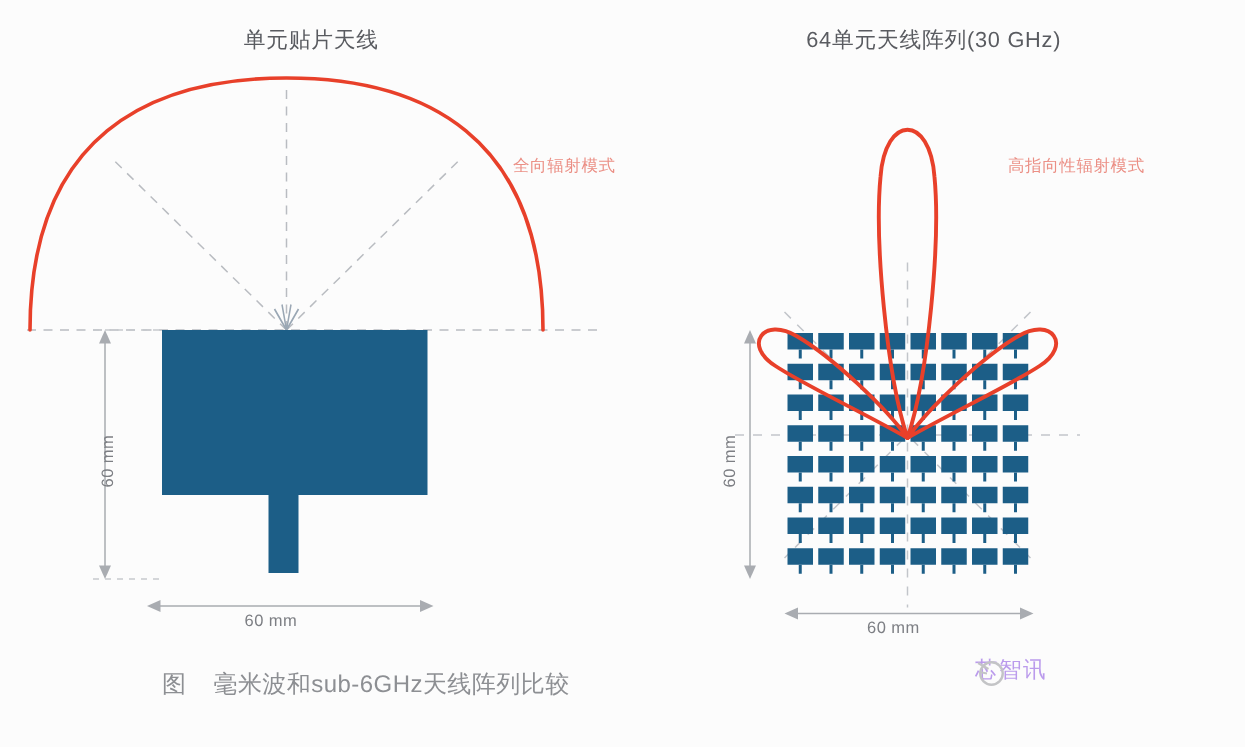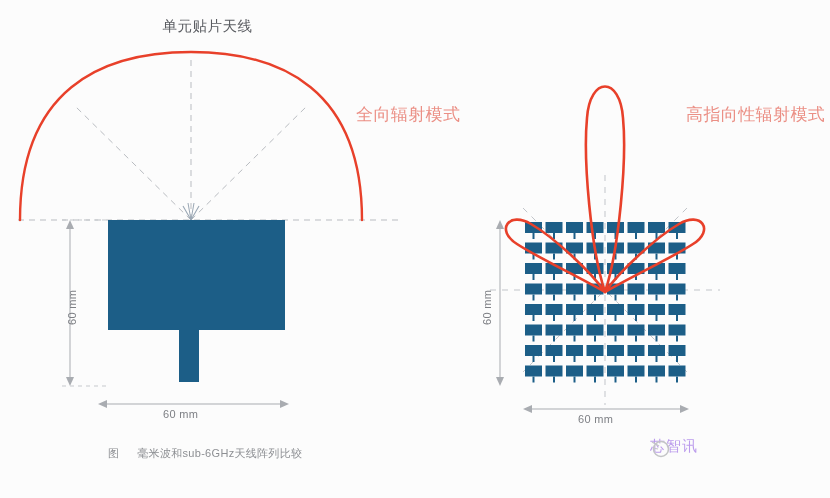--- a/index.html
+++ b/index.html
@@ -19,32 +19,31 @@
     position:absolute;top:17px;left:0;width:415px;
     text-align:center;
     font-size:14.5px;
     color:#595b60;
     letter-spacing:.5px;
     white-space:nowrap;
   }
 
   .pattern-label{
     position:absolute;
-    font-size:17px;
+    font-size:11px;
     color:#eb8f85;
     white-space:nowrap;
     letter-spacing:.4px;
-    margin-left:14px;
   }
   #label-omni{left:342px;top:103px;}
   #label-directional{left:672px;top:103px;text-align:right;}
 
   .caption{
     position:absolute;left:108px;top:446px;
-    font-size:11px;color:#8d8f93;white-space:nowrap;
+    font-size:16px;color:#8d8f93;white-space:nowrap;
     letter-spacing:.3px;
     text-align:center;
   }
   .caption .cap-tag{margin-right:18px;}
 
   .dim-text{
     position:absolute;
     font-size:11px;
     color:#7d7f84;
     white-space:nowrap;
@@ -109,20 +108,21 @@
     </svg>
 
     <div class="pattern-label" id="label-omni">全向辐射模式</div>
 
     <div class="dim-text vert" id="dim-left-v">60 mm</div>
     <div class="dim-text" id="dim-left-h">60 mm</div>
   </div>
 
   <div class="panel" id="panel-right">
 
+    <div class="panel-title">64单元天线阵列(30 GHz)</div>
 
     <svg width="415" height="498" viewBox="0 0 415 498">
 
       <line x1="75" y1="290" x2="305" y2="290" stroke="#c2c5ca" stroke-width="1" stroke-dasharray="6,6"></line>
       <line x1="190" y1="175" x2="190" y2="405" stroke="#c2c5ca" stroke-width="1" stroke-dasharray="6,6"></line>
       <line x1="108" y1="208" x2="272" y2="372" stroke="#c2c5ca" stroke-width="1" stroke-dasharray="6,6"></line>
       <line x1="272" y1="208" x2="108" y2="372" stroke="#c2c5ca" stroke-width="1" stroke-dasharray="6,6"></line>
 
       <g id="array-elements">
           <rect x="110" y="222" width="17" height="11" fill="#1c5e87"></rect>

